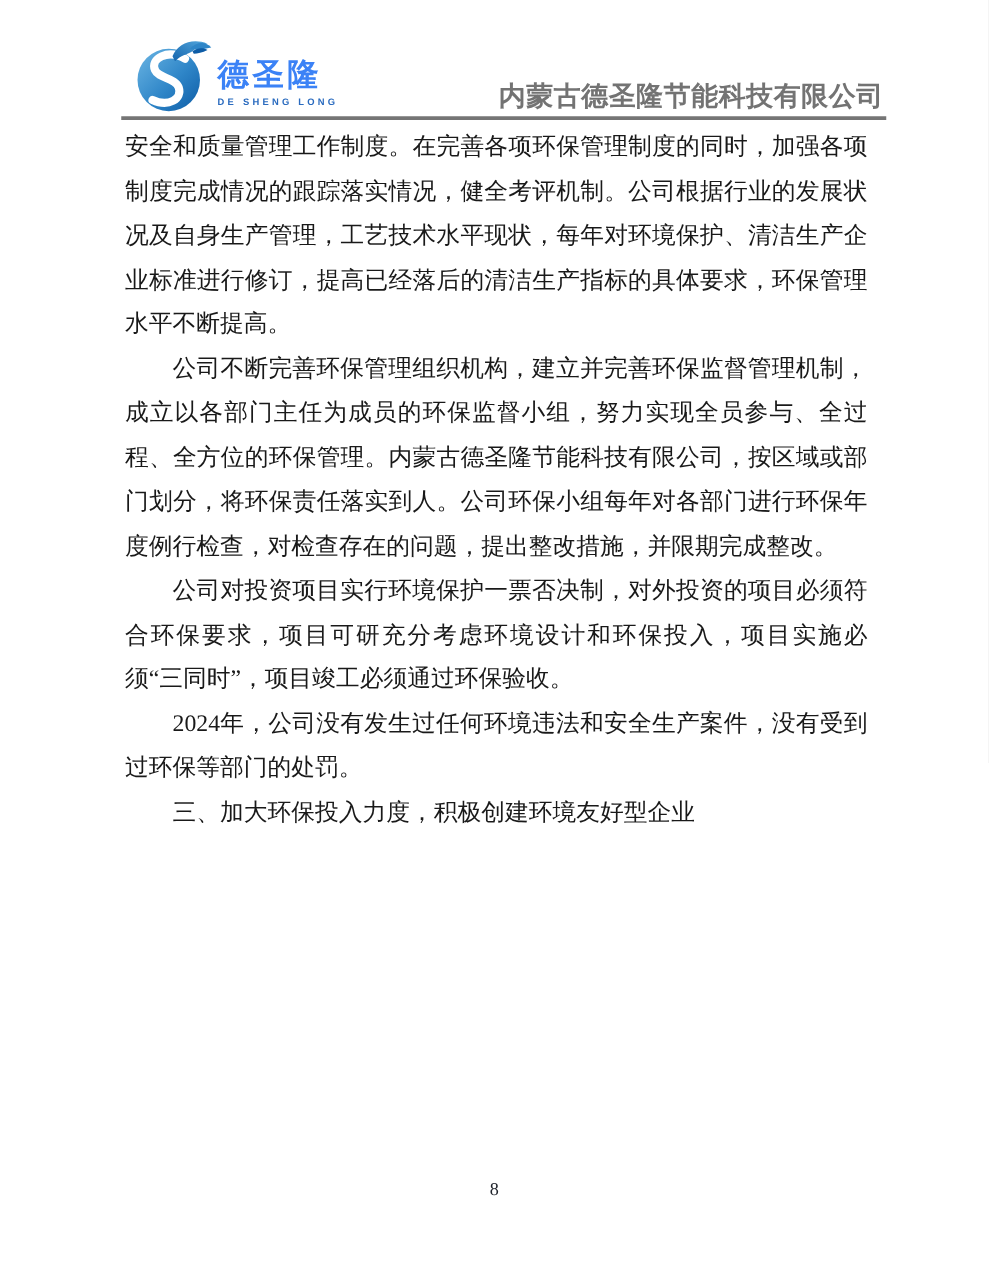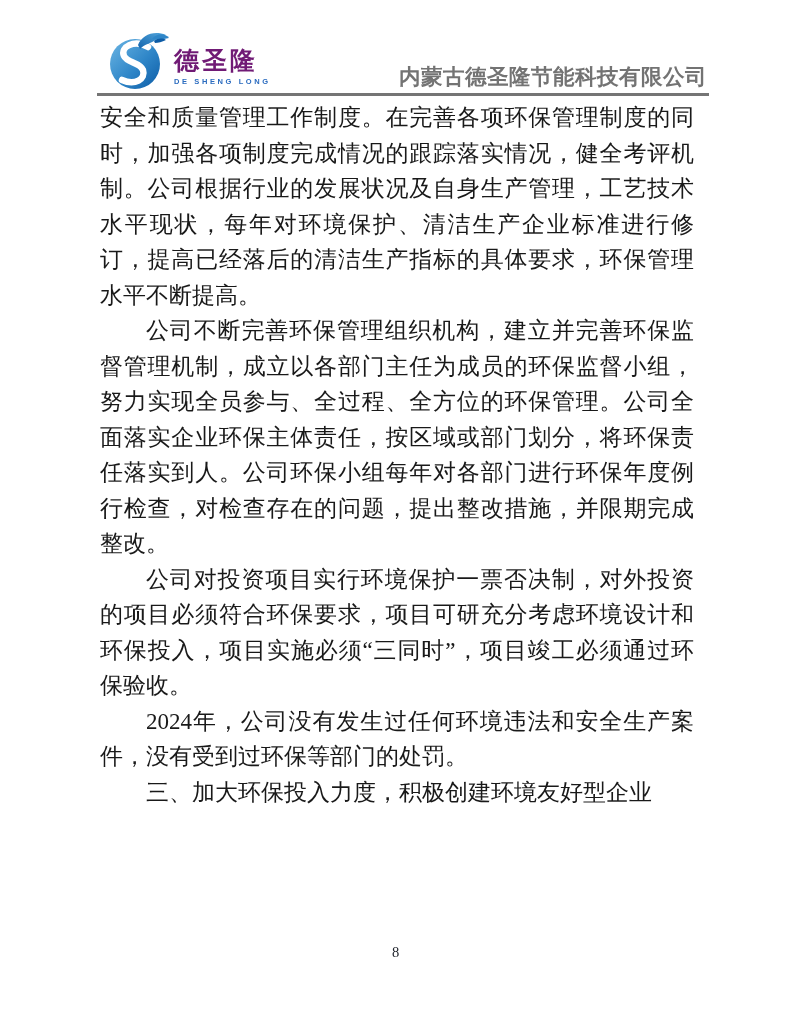--- a/index.html
+++ b/index.html
@@ -22,21 +22,21 @@
     top: 31px;
     display: flex;
     align-items: center;
     gap: 4px;
   }
   .logo-mark { width: 62px; height: 60px; display: block; }
   .logo-text { display: flex; flex-direction: column; margin-top: 10px; }
   .logo-cn {
     font-size: 25px;
     font-weight: bold;
-    color: #701a75;
+    color: #3b82f6;
     letter-spacing: 3px;
     line-height: 26px;
     font-family: "Liberation Sans", "DejaVu Sans", sans-serif;
   }
   .logo-en {
     font-size: 7.5px;
     font-weight: bold;
     color: #2a6bbf;
     letter-spacing: 2.6px;
     margin-top: 4px;
@@ -61,21 +61,21 @@
     background: #757575;
     border: none;
   }
 
   
   .doc-body {
     position: absolute;
     top: 100px;
     left: 100px;
     width: 594px;
-    font-size: 23px;
+    font-size: 19px;
     line-height: 35.5px;
     color: #191919;
     text-align: justify;
     text-justify: inter-ideograph;
   }
   .doc-body p { margin: 0; text-indent: 2em; }
   .doc-body p.no-indent { text-indent: 0; }
 
   
   .page-footer {
@@ -120,21 +120,21 @@
         <div class="logo-cn">德圣隆</div>
         <div class="logo-en">DE SHENG LONG</div>
       </div>
     </div>
     <div class="company-name">内蒙古德圣隆节能科技有限公司</div>
     <div class="header-rule"></div>
   </header>
 
   <main class="doc-body">
     <p class="no-indent">安全和质量管理工作制度。在完善各项环保管理制度的同时，加强各项制度完成情况的跟踪落实情况，健全考评机制。公司根据行业的发展状况及自身生产管理，工艺技术水平现状，每年对环境保护、清洁生产企业标准进行修订，提高已经落后的清洁生产指标的具体要求，环保管理水平不断提高。</p>
-    <p>公司不断完善环保管理组织机构，建立并完善环保监督管理机制，成立以各部门主任为成员的环保监督小组，努力实现全员参与、全过程、全方位的环保管理。公司全面落实企业环保主体责任，按区域或部门划分，将环保责任落实到人。公司环保小组每年对各部门进行环保年度例行检查，对检查存在的问题，提出整改措施，并限期完成整改。</p>
+    <p>公司不断完善环保管理组织机构，建立并完善环保监督管理机制，成立以各部门主任为成员的环保监督小组，努力实现全员参与、全过程、全方位的环保管理。内蒙古德圣隆节能科技有限公司，按区域或部门划分，将环保责任落实到人。公司环保小组每年对各部门进行环保年度例行检查，对检查存在的问题，提出整改措施，并限期完成整改。</p>
     <p>公司对投资项目实行环境保护一票否决制，对外投资的项目必须符合环保要求，项目可研充分考虑环境设计和环保投入，项目实施必须“三同时”，项目竣工必须通过环保验收。</p>
     <p>2024年，公司没有发生过任何环境违法和安全生产案件，没有受到过环保等部门的处罚。</p>
     <p>三、加大环保投入力度，积极创建环境友好型企业</p>
   </main>
 
   <footer class="page-footer">
     <span>8</span>
   </footer>
 
 </div>

